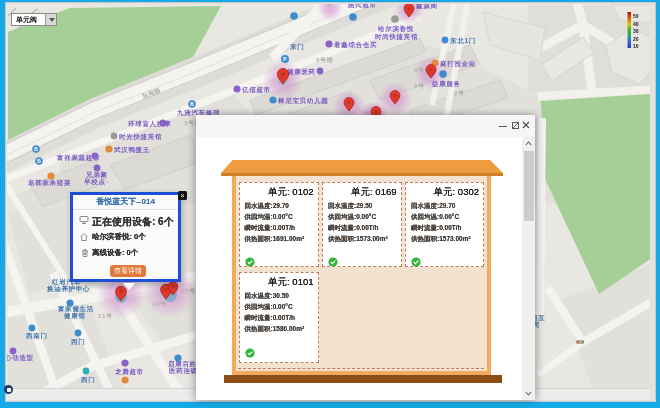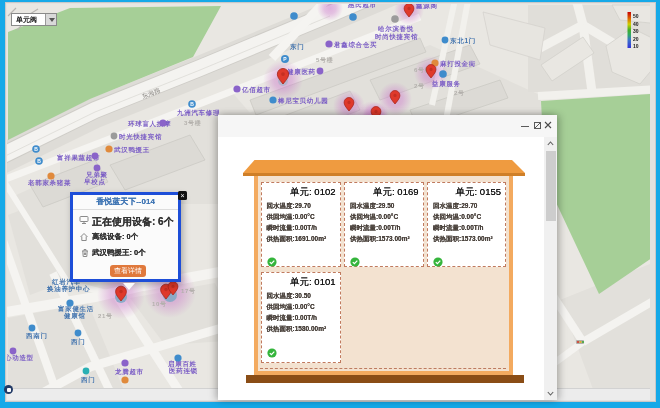--- a/index.html
+++ b/index.html
@@ -260,27 +260,27 @@
         <rect x="1" y="1.5" width="8" height="5" rx=".8" fill="none" stroke="#8a8a8a" stroke-width="1"></rect>
         <path d="M5 6.5 L5 8 M3 8.5 L7 8.5" stroke="#8a8a8a" stroke-width="1" fill="none"></path>
       </svg>
 <svg class="abs" style="left:6px;top:36.5px" width="10" height="10" viewBox="0 0 10 10">
         <path d="M1.5 5 L5 1.5 L8.5 5 M2.8 4.5 L2.8 8.5 L7.2 8.5 L7.2 4.5" fill="none" stroke="#8a8a8a" stroke-width="1"></path>
       </svg>
 <svg class="abs" style="left:6.5px;top:53px" width="10" height="10" viewBox="0 0 10 10">
         <path d="M2 3 L8 3 M4 3 L4 1.5 L6 1.5 L6 3 M2.8 3 L3.2 8.5 L6.8 8.5 L7.2 3 M4.4 4.5 L4.4 7 M5.6 4.5 L5.6 7" fill="none" stroke="#8a8a8a" stroke-width="1"></path>
       </svg>
 <div class="abs" style="left:19px;top:20px;font-size:10px;color:#333;font-weight:bold;text-shadow:0 0 .35px #333">正在使用设备: 6个</div>
-<div class="abs" style="left:19px;top:36.5px;font-size:7.5px;color:#333;font-weight:bold;text-shadow:0 0 .35px #333">离线设备: 0个</div>
-<div class="abs" style="left:19px;top:53px;font-size:7.5px;color:#333;font-weight:bold;text-shadow:0 0 .35px #333">武汉鸭援王: 0个</div>
+<div class="abs" style="left:19px;top:36.5px;font-size:7.5px;color:#333;font-weight:bold;text-shadow:0 0 .35px #333">哈尔滨香悦: 0个</div>
+<div class="abs" style="left:19px;top:53px;font-size:7.5px;color:#333;font-weight:bold;text-shadow:0 0 .35px #333">离线设备: 0个</div>
 <div class="abs" style="left:37px;top:70px;width:36px;height:12px;background:#e0793c;border-radius:3px;color:#fff;font-size:7px;line-height:12px;text-align:center">查看详情</div>
 <div class="abs" style="left:50px;top:88px;width:0;height:0;border-left:6px solid transparent;border-right:6px solid transparent;border-top:7px solid #fbfbfb"></div>
 </div>
 
-<div id="pop" class="abs" style="left:218px;top:115px;width:339px;height:285px;background:#fff;box-shadow:-3px 0 7px rgba(0,0,0,.22), 3px 0 7px rgba(0,0,0,.22);z-index:5">
+<div id="pop" class="abs" style="left:196px;top:115px;width:339px;height:285px;background:#fff;box-shadow:-3px 0 7px rgba(0,0,0,.22), 3px 0 7px rgba(0,0,0,.22);z-index:5">
 <div class="abs" style="left:0;top:0;width:339px;height:22px;background:#f6f6f6"></div>
 <div class="abs" style="left:303px;top:10.5px;width:8px;height:1.6px;background:#5a5a5a"></div>
 <div class="abs" style="left:315.5px;top:6.5px;width:7px;height:7px;border:1.2px solid #5a5a5a;box-sizing:border-box">
         <div class="abs" style="left:0.5px;top:0.5px;width:5px;height:5px;background:linear-gradient(135deg,transparent 44%,#5a5a5a 44%,#5a5a5a 56%,transparent 56%)"></div>
       </div>
 <svg class="abs" style="left:326px;top:6px" width="8" height="8" viewBox="0 0 8 8">
         <path d="M1 1 L7 7 M7 1 L1 7" stroke="#4a4a4a" stroke-width="1.1"></path>
       </svg>
 
 <div class="abs" style="left:326px;top:22px;width:13px;height:263px;background:#f0f0f0">
@@ -315,21 +315,21 @@
 <div class="crow" style="top:19px">回水温度:29.50</div>
 <div class="crow" style="top:30.5px">供回均温:0.00°C</div>
 <div class="crow" style="top:41.5px">瞬时流量:0.00T/h</div>
 <div class="crow" style="top:52.5px">供热面积:1573.00m²</div>
 <svg class="abs" style="left:5px;top:74px" width="10" height="10" viewBox="0 0 10 10">
           <circle cx="5" cy="5" r="4.6" fill="#35b53c"></circle>
           <path d="M2.8 5.1 L4.4 6.7 L7.3 3.6" stroke="#fff" stroke-width="1.2" fill="none"></path>
         </svg>
 </div>
 <div class="cell" style="left:209px;top:66.5px;width:79px;height:85px">
-<div class="chead">单元: 0155</div>
+<div class="chead">单元: 0302</div>
 <div class="crow" style="top:19px">回水温度:29.70</div>
 <div class="crow" style="top:30.5px">供回均温:0.00°C</div>
 <div class="crow" style="top:41.5px">瞬时流量:0.00T/h</div>
 <div class="crow" style="top:52.5px">供热面积:1573.00m²</div>
 <svg class="abs" style="left:5px;top:74px" width="10" height="10" viewBox="0 0 10 10">
           <circle cx="5" cy="5" r="4.6" fill="#35b53c"></circle>
           <path d="M2.8 5.1 L4.4 6.7 L7.3 3.6" stroke="#fff" stroke-width="1.2" fill="none"></path>
         </svg>
 </div>
 <div class="cell" style="left:42.5px;top:156.5px;width:80px;height:91.5px">

